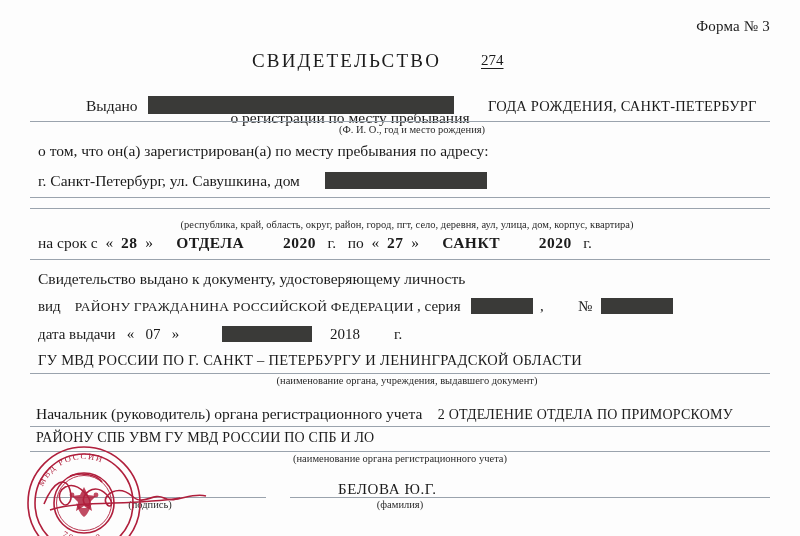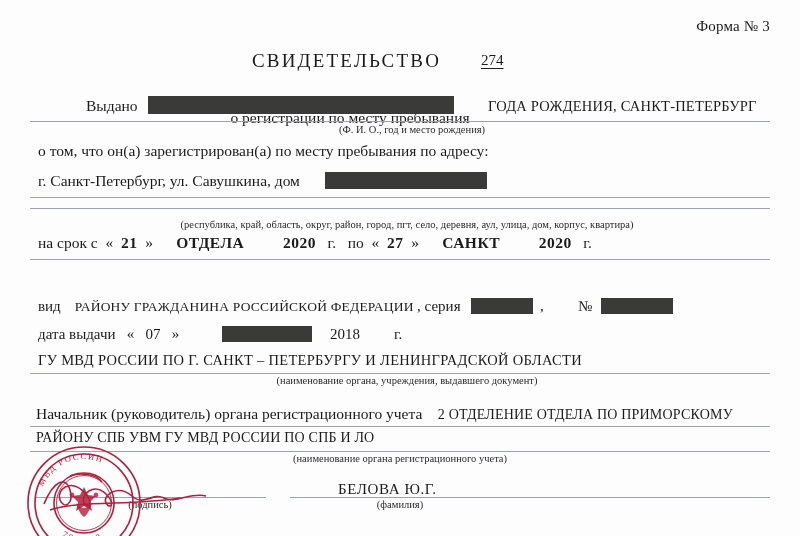--- a/index.html
+++ b/index.html
@@ -166,34 +166,35 @@
 
   <div class="abs line-about">о том, что он(а) зарегистрирован(а) по месту пребывания по адресу:</div>
   <div class="abs addr-line">г. Санкт-Петербург, ул. Савушкина, дом</div>
   <div class="abs addr-bar"></div>
   <div class="rule r2"></div>
   <div class="rule r3"></div>
   <div class="abs cap2 caption">(республика, край, область, округ, район, город, пгт, село, деревня, аул, улица, дом, корпус, квартира)</div>
 
   <div class="abs term">
     <span>на срок с</span>
-    <span>&nbsp;«&nbsp;&nbsp;</span><span class="date">21</span><span>&nbsp;&nbsp;»&nbsp;&nbsp;&nbsp;&nbsp;&nbsp;</span>
+    <span>&nbsp;«&nbsp;&nbsp;</span><span class="date">28</span><span>&nbsp;&nbsp;»&nbsp;&nbsp;&nbsp;&nbsp;&nbsp;</span>
     <span class="date">ОТДЕЛА</span>
     <span>&nbsp;&nbsp;&nbsp;&nbsp;&nbsp;&nbsp;&nbsp;&nbsp;</span>
     <span class="date">2020</span>
     <span>&nbsp;&nbsp;</span><span>г.</span>
     <span>&nbsp;&nbsp;</span><span>по</span>
     <span>&nbsp;«&nbsp;&nbsp;</span><span class="date">27</span><span>&nbsp;&nbsp;»&nbsp;&nbsp;&nbsp;&nbsp;&nbsp;</span>
     <span class="date">САНКТ</span>
     <span>&nbsp;&nbsp;&nbsp;&nbsp;&nbsp;&nbsp;&nbsp;&nbsp;</span>
     <span class="date">2020</span>
     <span>&nbsp;&nbsp;</span><span>г.</span>
   </div>
   <div class="rule r4"></div>
 
+  <div class="abs doc-head">Свидетельство выдано к документу, удостоверяющему личность</div>
 
   <div class="abs doc-kind">
     <span class="label">вид</span>
     <span>&nbsp;&nbsp;</span>
     <span class="kind-val">РАЙОНУ ГРАЖДАНИНА РОССИЙСКОЙ ФЕДЕРАЦИИ</span>
     <span class="label">, серия</span>
   </div>
   <div class="abs ser-bar"></div>
   <div class="abs label" style="left:540px; top:298px;">,</div>
   <div class="abs label" style="left:578px; top:298px;">№</div>

